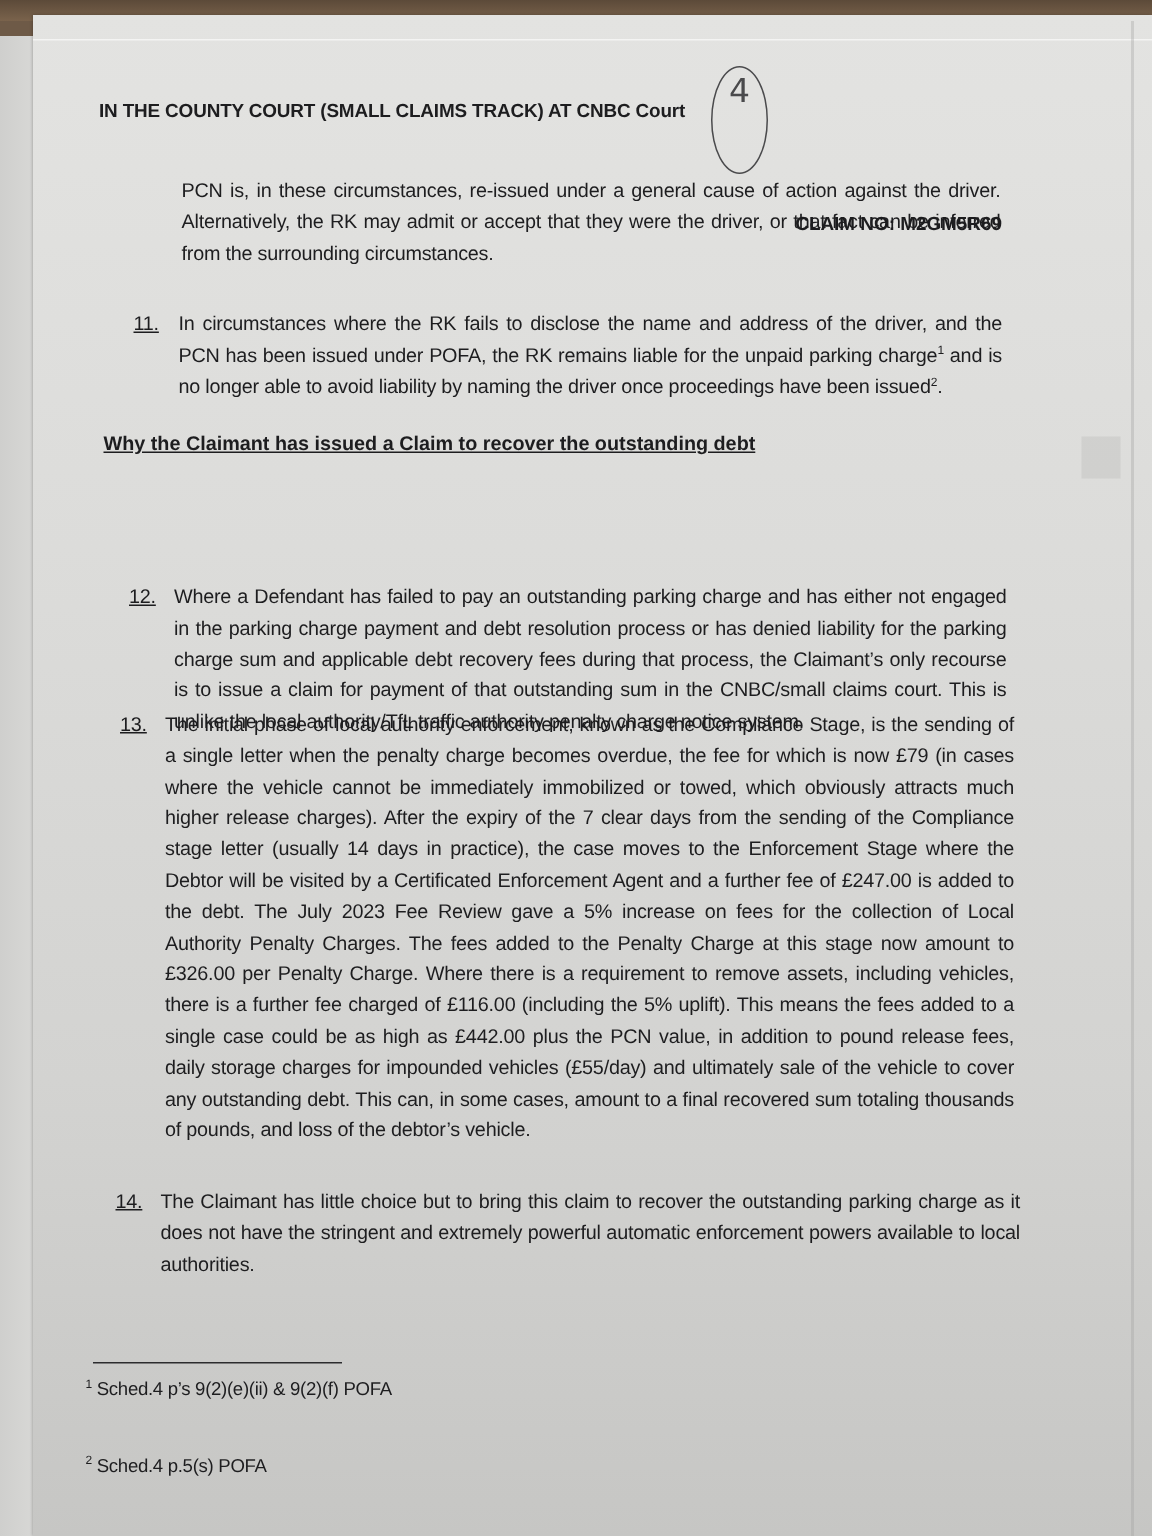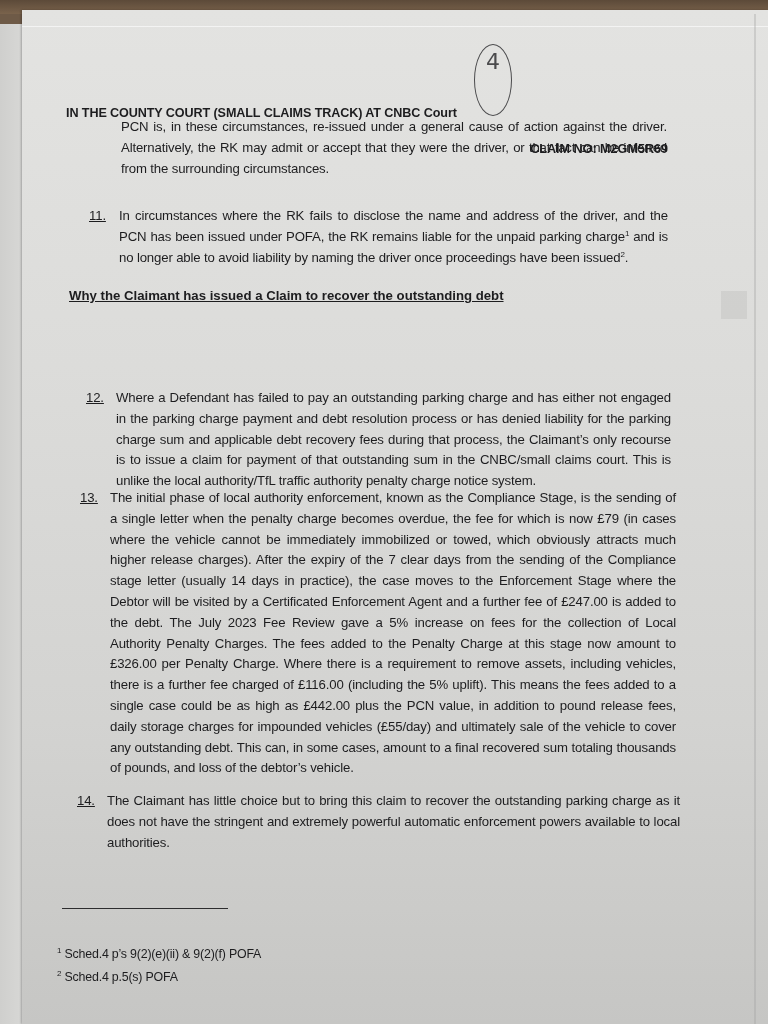--- a/index.html
+++ b/index.html
@@ -29,21 +29,21 @@
     position: absolute; left: 754px; top: 14px; width: 2px; height: 1010px;
     background: rgba(160,160,160,0.35);
   }
   .ghost-box {
     position: absolute; left: 721px; top: 291px; width: 26px; height: 28px;
     background: rgba(150,150,150,0.18);
   }
   .ink { color: #1d1d1f; }
   .header-line {
     position: absolute; left: 66px; top: 67px;
-    font-weight: bold; font-size: 12.6px; letter-spacing: -0.1px; margin-top: 39px;
+    font-weight: bold; font-size: 12.6px; letter-spacing: -0.1px;
   }
   .page-number-circle {
     position: absolute; left: 474px; top: 44px; width: 38px; height: 72px;
     border: 1.2px solid #4a4a4c; border-radius: 50%;
     display: flex; align-items: flex-start; justify-content: center;
     font-family: "DejaVu Sans", sans-serif; font-size: 22px; color: #4a4a4c;
     padding-top: 4px; box-sizing: border-box;
   }
   .claim-no {
     position: absolute; right: 100px; top: 101px;
@@ -92,32 +92,32 @@
   <span>In circumstances where the RK fails to disclose the name and address of the driver, and the PCN has been issued under POFA, the RK remains liable for the unpaid parking charge</span><sup>1</sup><span> and is no longer able to avoid liability by naming the driver once proceedings have been issued</span><sup>2</sup><span>.</span>
 </div>
 
 <div class="heading-u ink">Why the Claimant has issued a Claim to recover the outstanding debt</div>
 
 <div class="para ink" style="left:116px; top:342px; width:555px;margin-top:46px;">
   <span class="num">12.</span>
   <span>Where a Defendant has failed to pay an outstanding parking charge and has either not engaged in the parking charge payment and debt resolution process or has denied liability for the parking charge sum and applicable debt recovery fees during that process, the Claimant’s only recourse is to issue a claim for payment of that outstanding sum in the CNBC/small claims court. This is unlike the local authority/TfL traffic authority penalty charge notice system.</span>
 </div>
 
-<div class="para ink" style="left:110px; top:473px; width:566px;margin-top:15px;">
+<div class="para ink" style="left:110px; top:473px; width:566px;">
   <span class="num">13.</span>
   <span>The initial phase of local authority enforcement, known as the Compliance Stage, is the sending of a single letter when the penalty charge becomes overdue, the fee for which is now £79 (in cases where the vehicle cannot be immediately immobilized or towed, which obviously attracts much higher release charges). After the expiry of the 7 clear days from the sending of the Compliance stage letter (usually 14 days in practice), the case moves to the Enforcement Stage where the Debtor will be visited by a Certificated Enforcement Agent and a further fee of £247.00 is added to the debt. The July 2023 Fee Review gave a 5% increase on fees for the collection of Local Authority Penalty Charges. The fees added to the Penalty Charge at this stage now amount to £326.00 per Penalty Charge. Where there is a requirement to remove assets, including vehicles, there is a further fee charged of £116.00 (including the 5% uplift). This means the fees added to a single case could be as high as £442.00 plus the PCN value, in addition to pound release fees, daily storage charges for impounded vehicles (£55/day) and ultimately sale of the vehicle to cover any outstanding debt. This can, in some cases, amount to a final recovered sum totaling thousands of pounds, and loss of the debtor’s vehicle.</span>
 </div>
 
 <div class="para ink" style="left:107px; top:791px; width:573px;">
   <span class="num">14.</span>
   <span>The Claimant has little choice but to bring this claim to recover the outstanding parking charge as it does not have the stringent and extremely powerful automatic enforcement powers available to local authorities.</span>
 </div>
 
 <div class="footnote-rule"></div>
 
-<div class="footnote ink" style="top:947px;">
+<div class="footnote ink" style="top:919px;">
   <sup>1</sup>
   <span>Sched.4 p’s 9(2)(e)(ii) &amp; 9(2)(f) POFA</span>
 </div>
 <div class="footnote ink" style="top:970px;">
   <sup>2</sup>
   <span>Sched.4 p.5(s) POFA</span>
 </div>
 
 </body></html>

